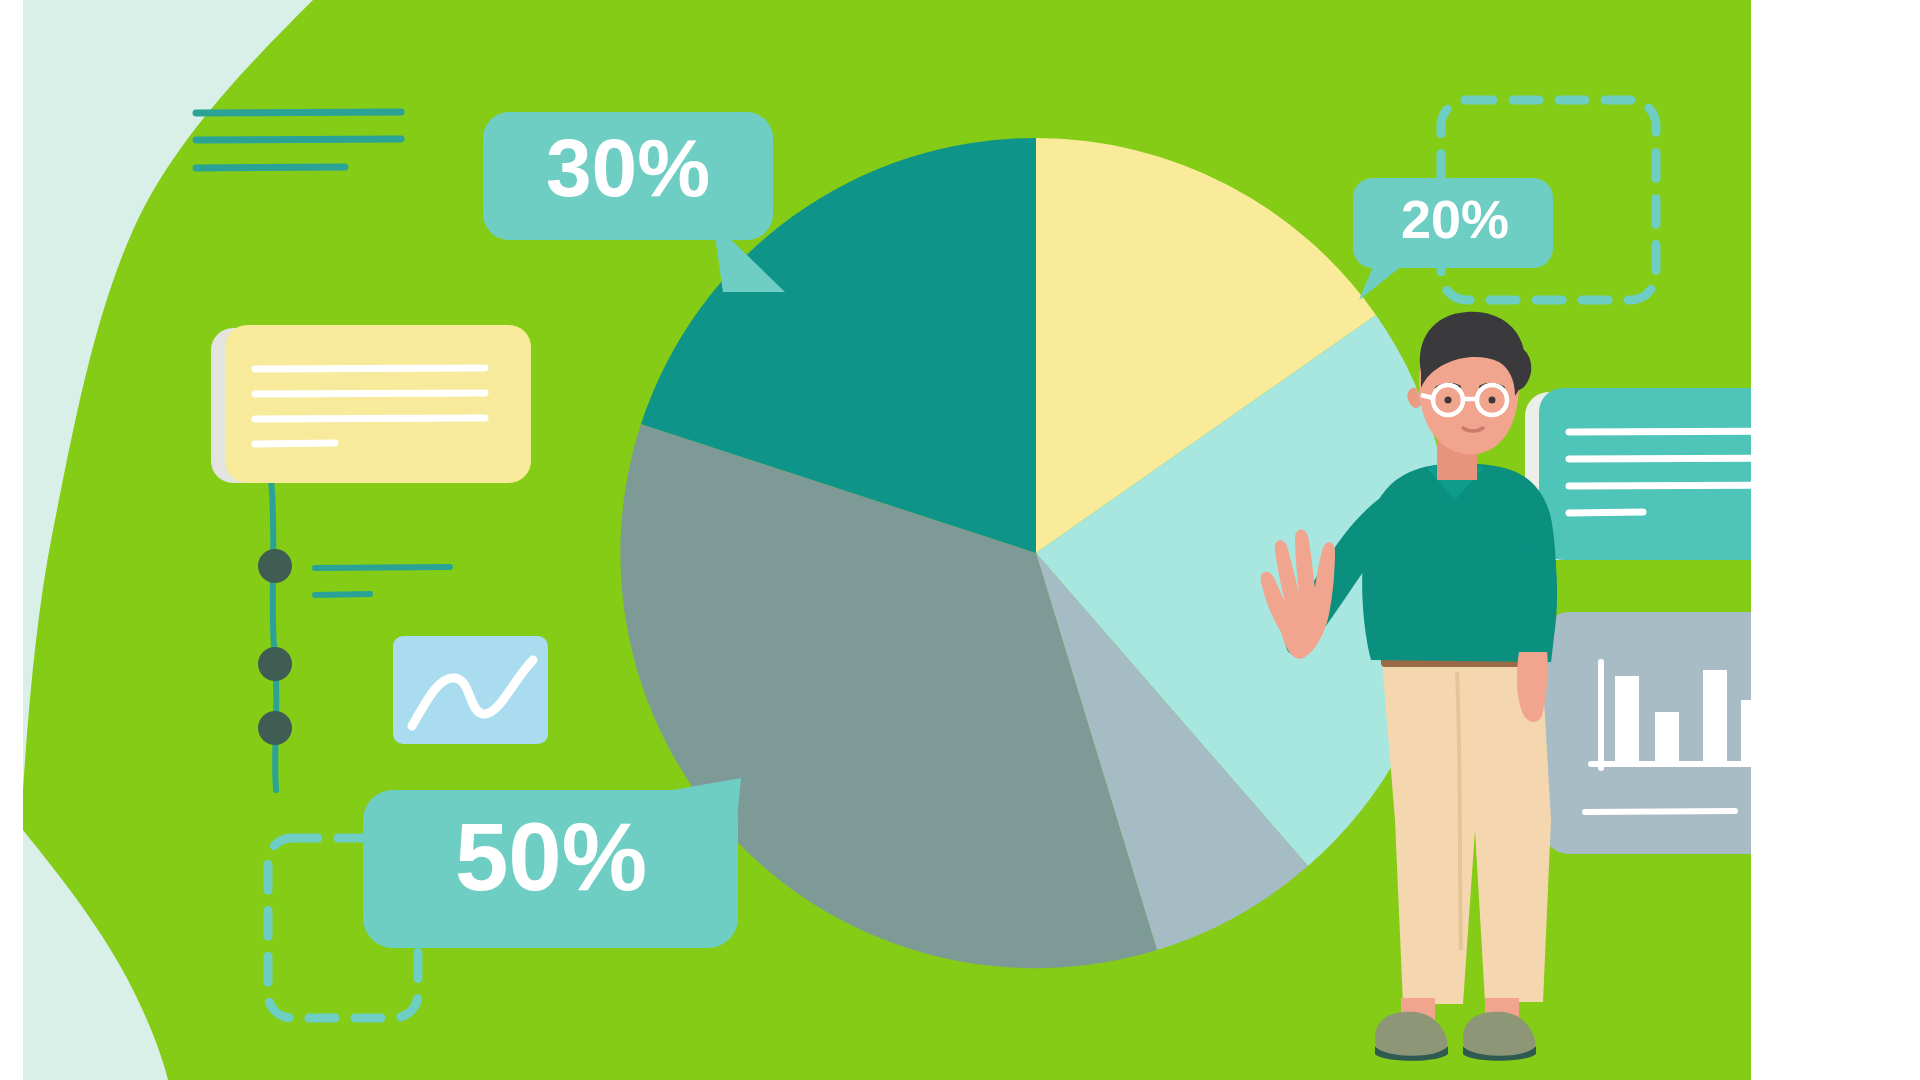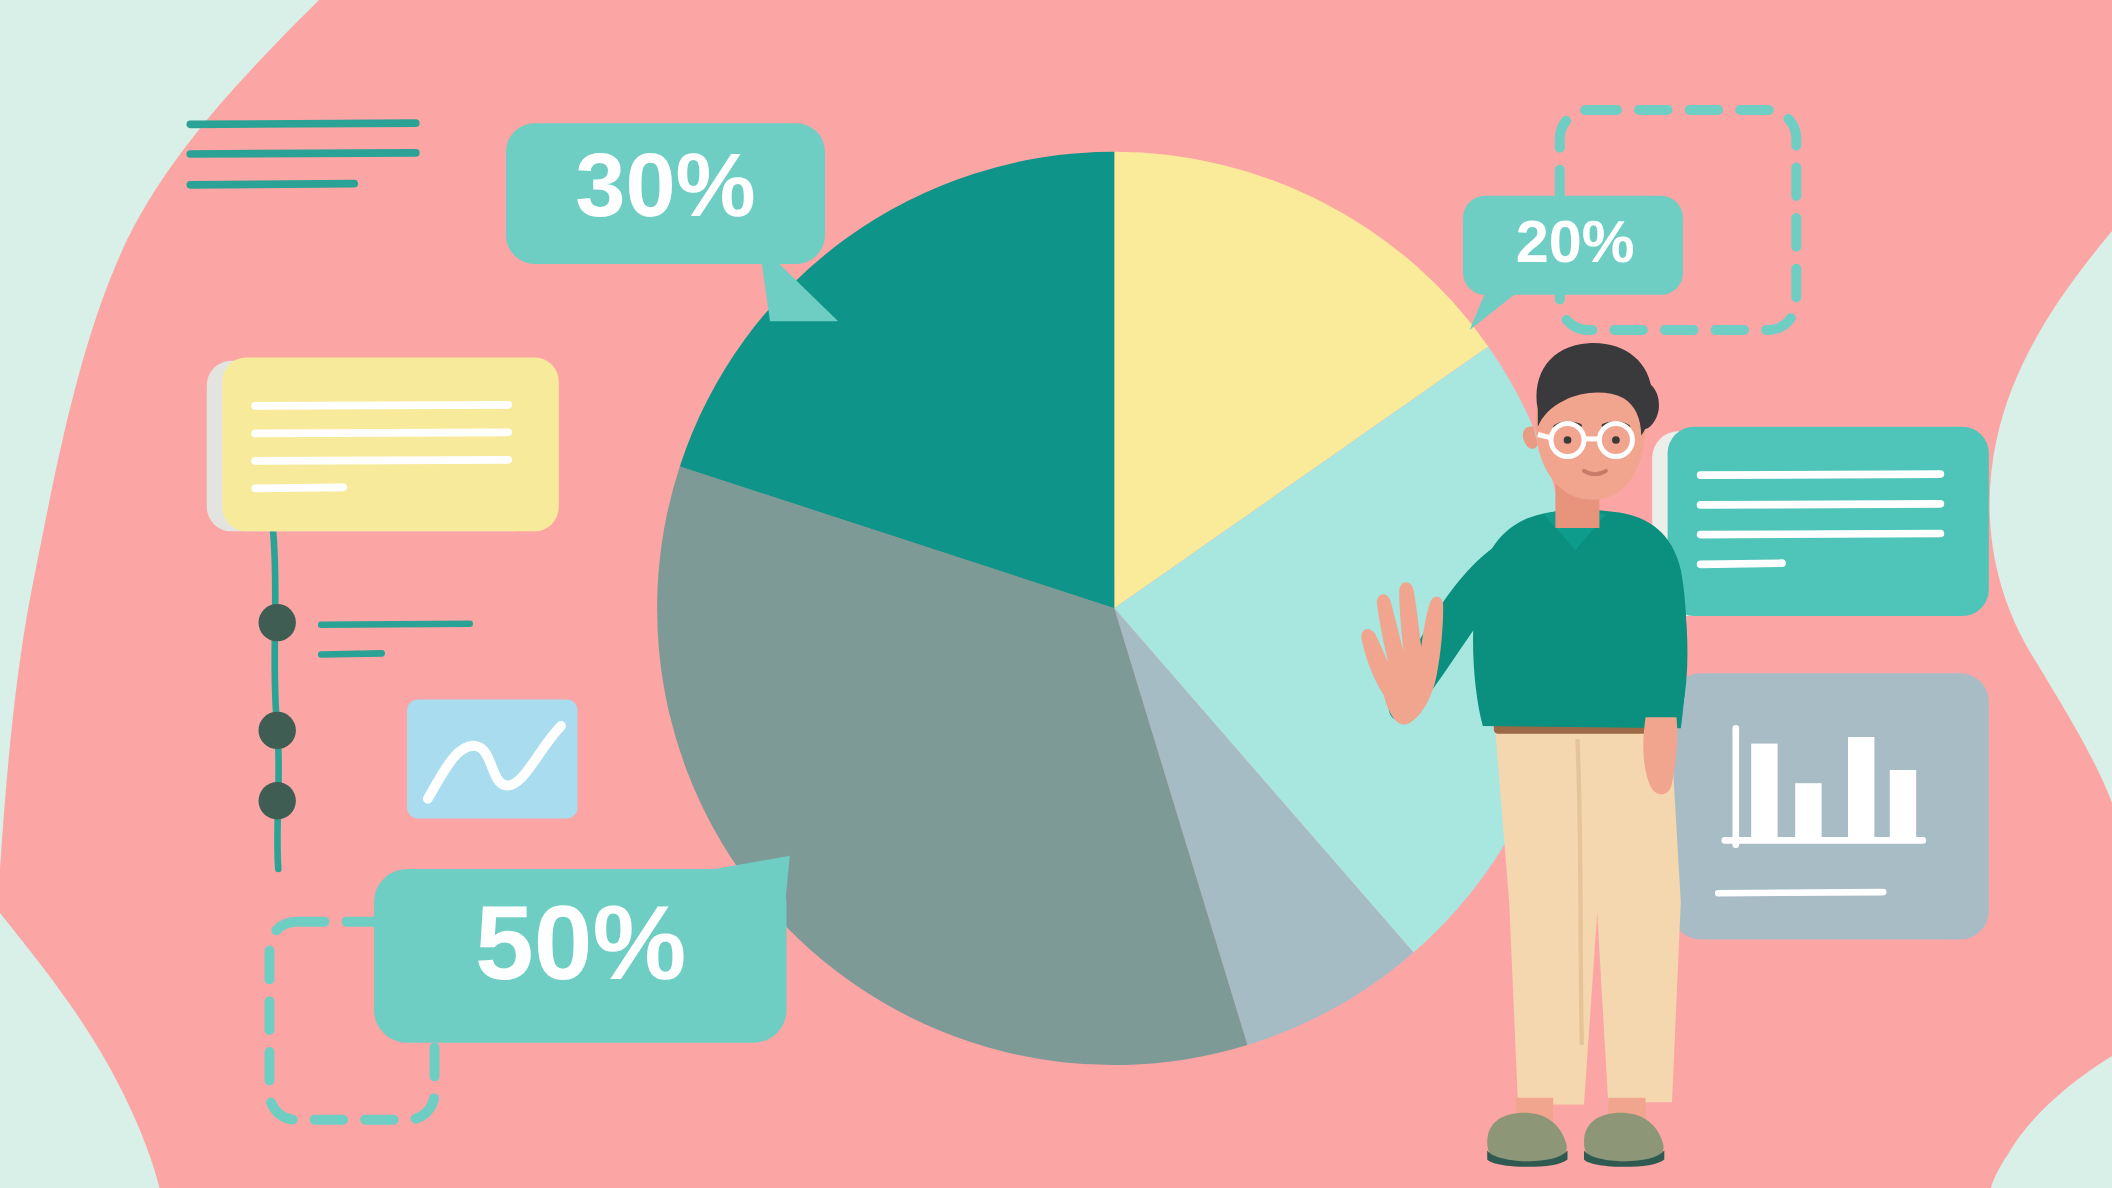--- a/index.html
+++ b/index.html
@@ -4,23 +4,24 @@
 <style>
   * { box-sizing: border-box; margin: 0; padding: 0; }
   html, body {
     width: 1920px; height: 1080px;
     overflow: hidden;
     background: #ffffff;
     font-family: "Liberation Sans", sans-serif;
   }
   #stage {
     position: relative;
-    width: 1920px; height: 1080px;
-    background: #fca5a5;
+    width: 1728px; height: 1080px;
+    background: #84cc16;
     overflow: hidden;
+    margin-left: 23px;
   }
   svg.layer {
     position: absolute; top: 0; left: 0;
     width: 1920px; height: 1080px;
   }
   .pct-text {
     font-family: "Liberation Sans", sans-serif;
     font-weight: bold;
     fill: #ffffff;
   }

